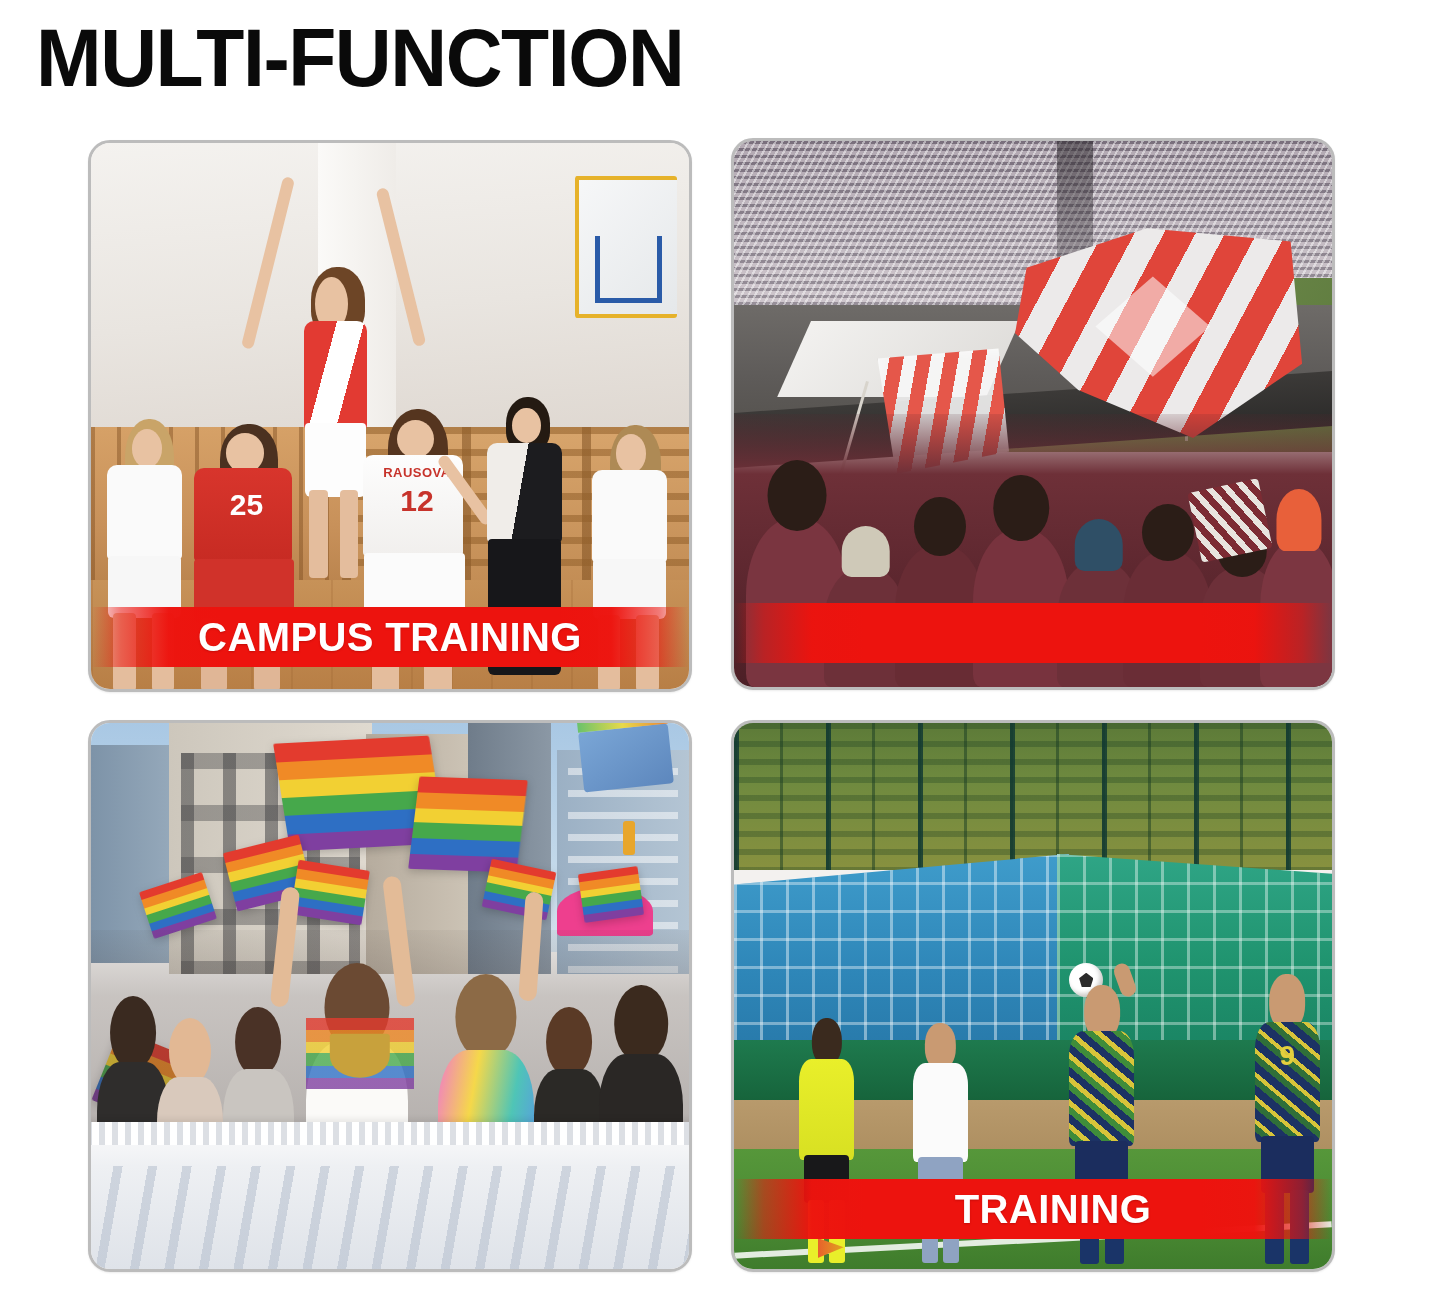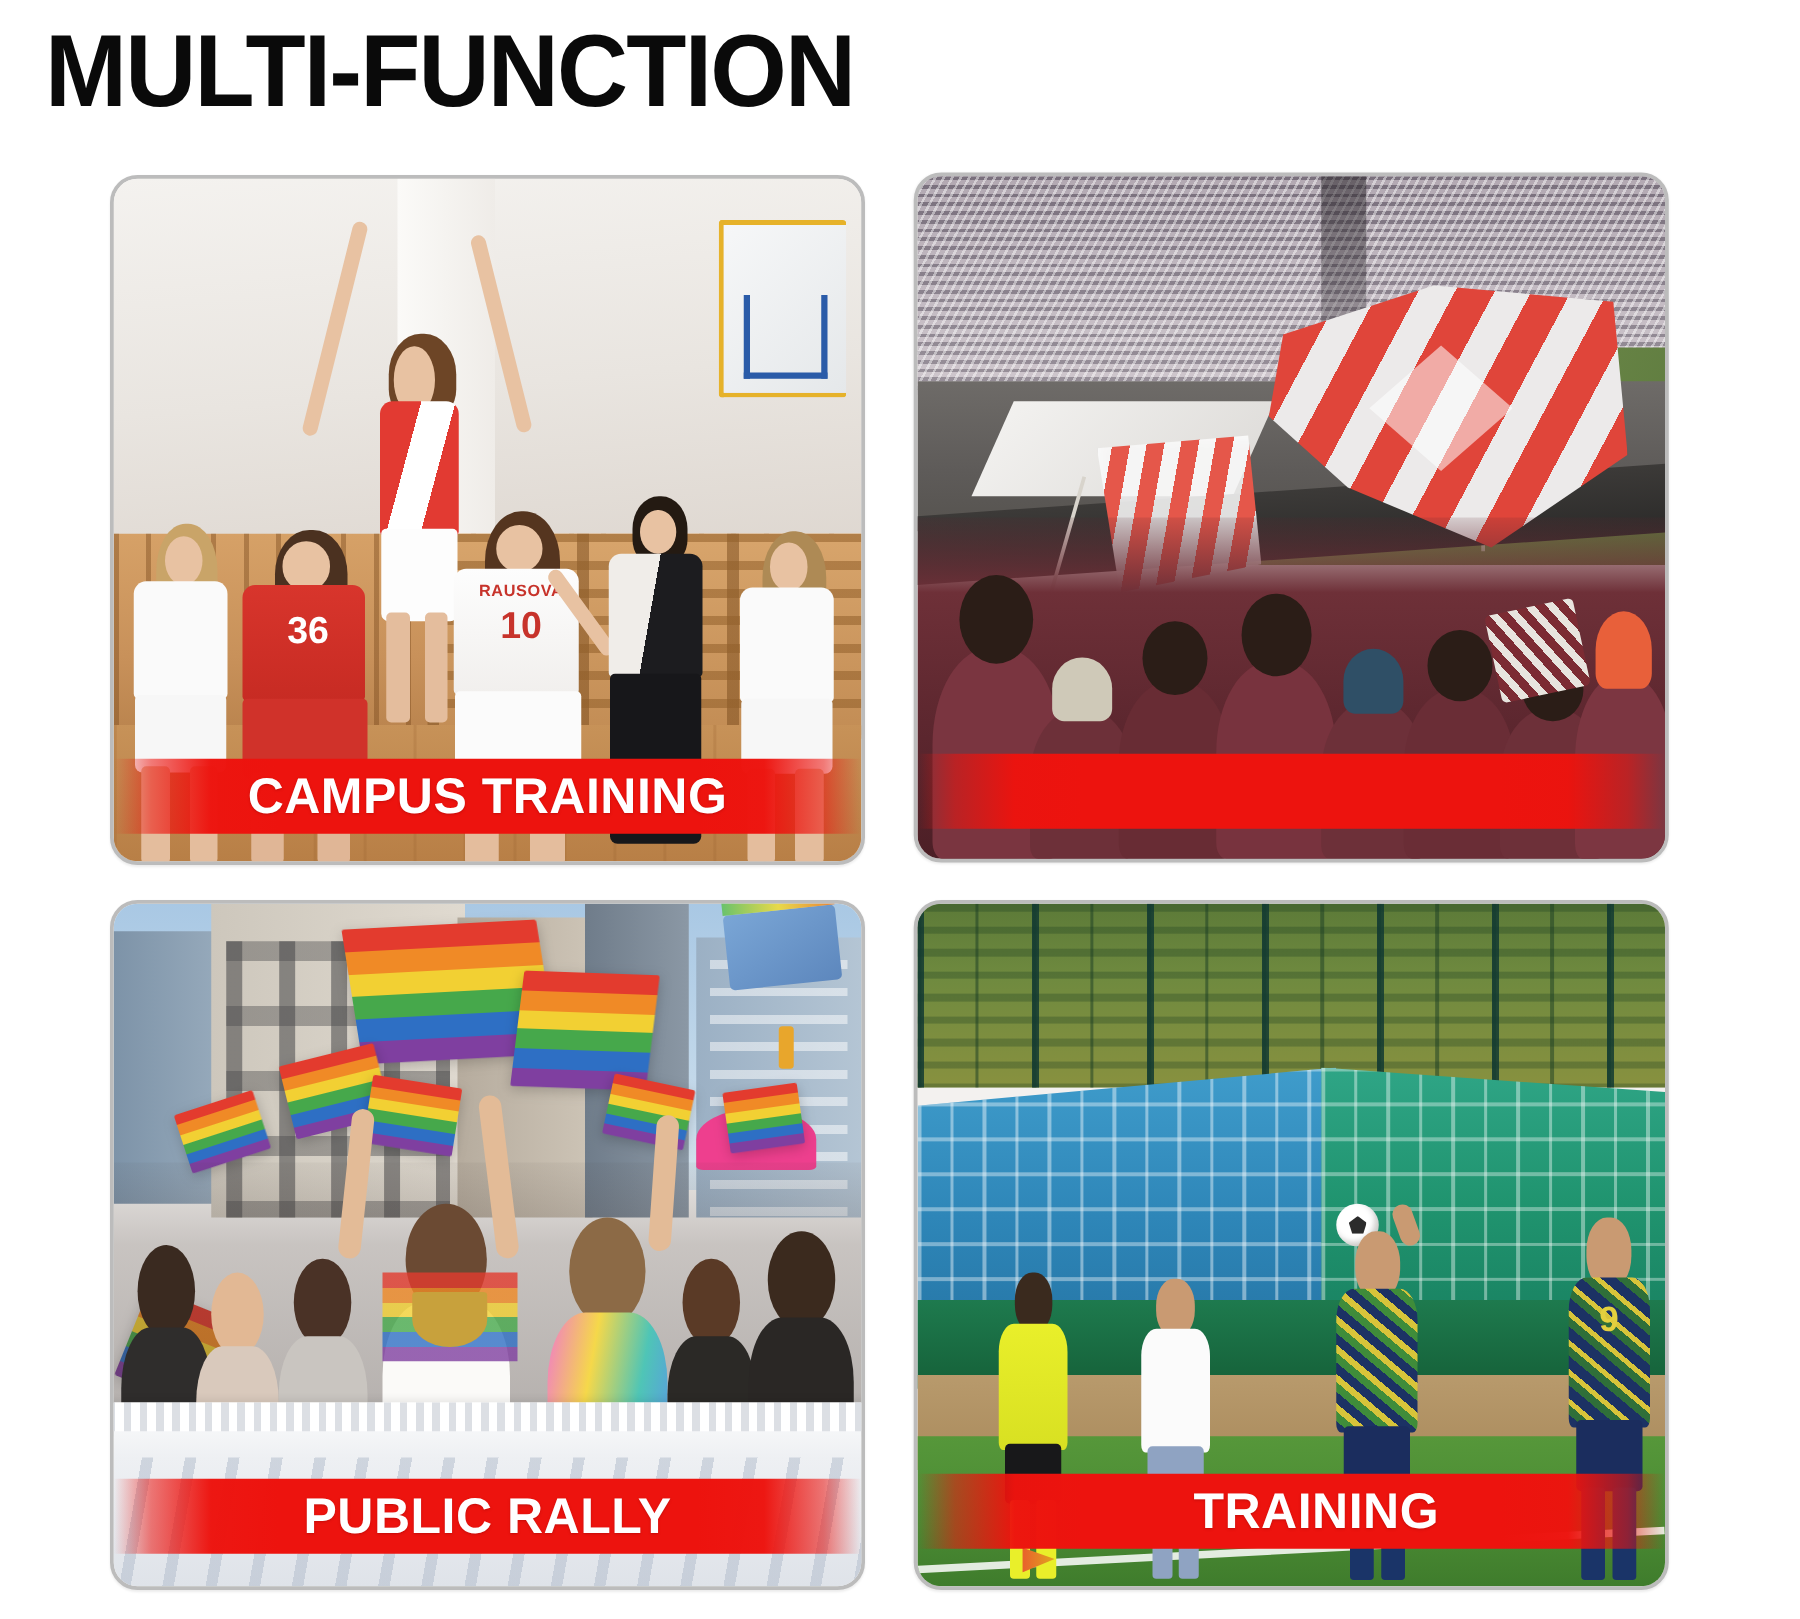--- a/index.html
+++ b/index.html
@@ -692,32 +692,32 @@
           <div class="torso"></div>
           <div class="shorts"></div>
           <div class="leg a"></div>
           <div class="leg b"></div>
         </div>
 
         <div class="pl p-25">
           <div class="hair"></div>
           <div class="head"></div>
           <div class="torso"></div>
-          <div class="num">36</div>
+          <div class="num">25</div>
           <div class="shorts"></div>
           <div class="leg a"></div>
           <div class="leg b"></div>
         </div>
 
         <div class="pl p-10">
           <div class="hair"></div>
           <div class="head"></div>
           <div class="torso"></div>
           <div class="nm">RAUSOVA</div>
-          <div class="num">10</div>
+          <div class="num">12</div>
           <div class="shorts"></div>
           <div class="leg a"></div>
           <div class="leg b"></div>
         </div>
 
         <div class="pl p-ref">
           <div class="arm l"></div>
           <div class="hair"></div>
           <div class="head"></div>
           <div class="torso"></div>
@@ -843,24 +843,20 @@
             <div class="hd"></div>
             <div class="bd"></div>
           </div>
 
         <div class="tee-stripes"></div>
         <div class="heart-tee"></div>
 
         <div class="rally-barrier"></div>
       </div>
 
-      <div class="banner b3">
-        <div class="banner-bg"></div>
-        <div class="banner-label">PUBLIC RALLY</div>
-      </div>
     </div>
 
     <div class="media-card c4">
       <div class="photo">
         <div class="tr-trees"></div>
         <div class="tr-fence-top"></div>
         <div class="seats-blue"></div>
         <div class="seats-green"></div>
         <div class="tr-hoarding"></div>
         <div class="tr-dirt"></div>

